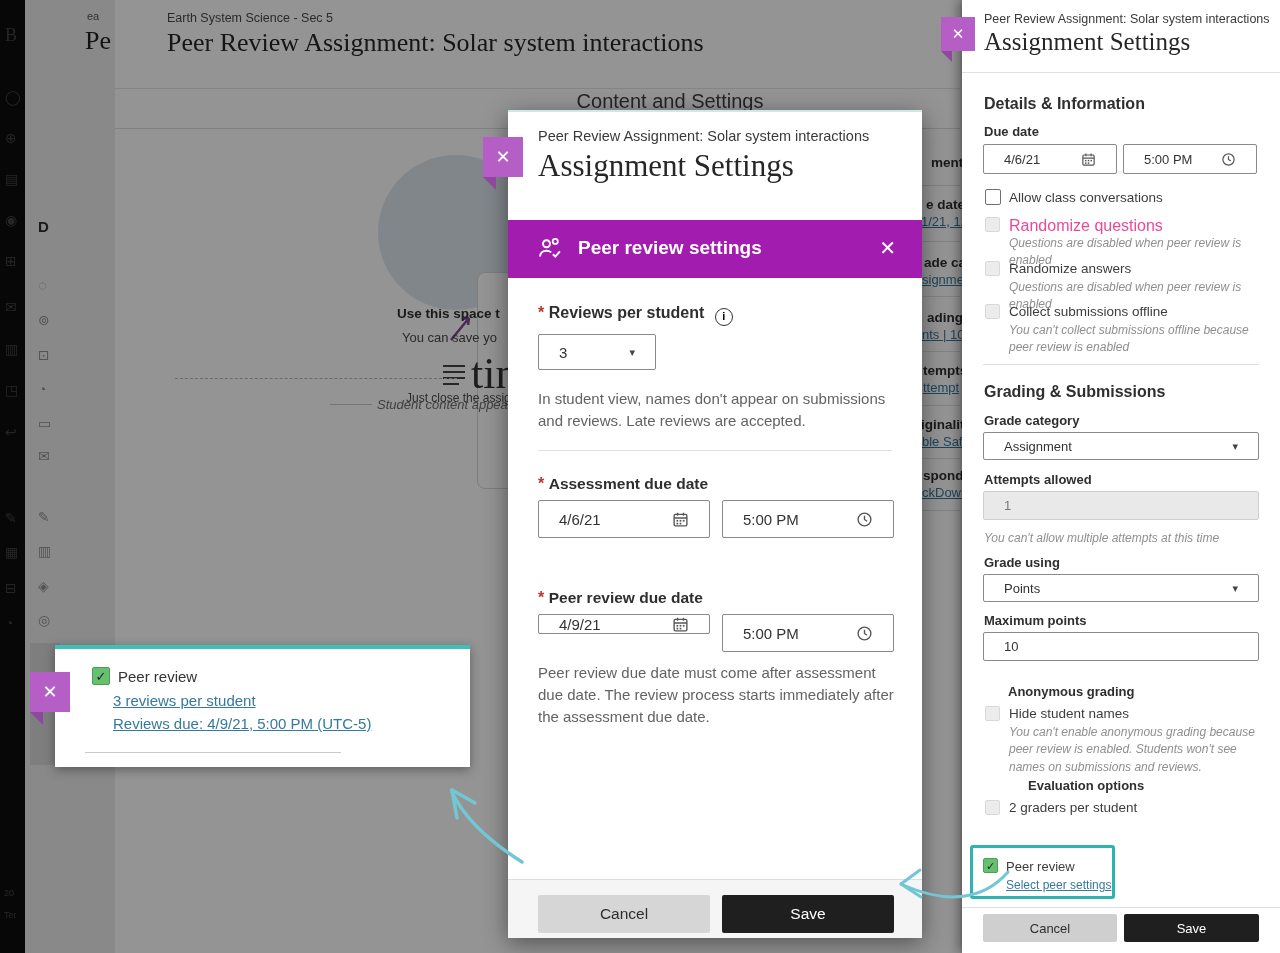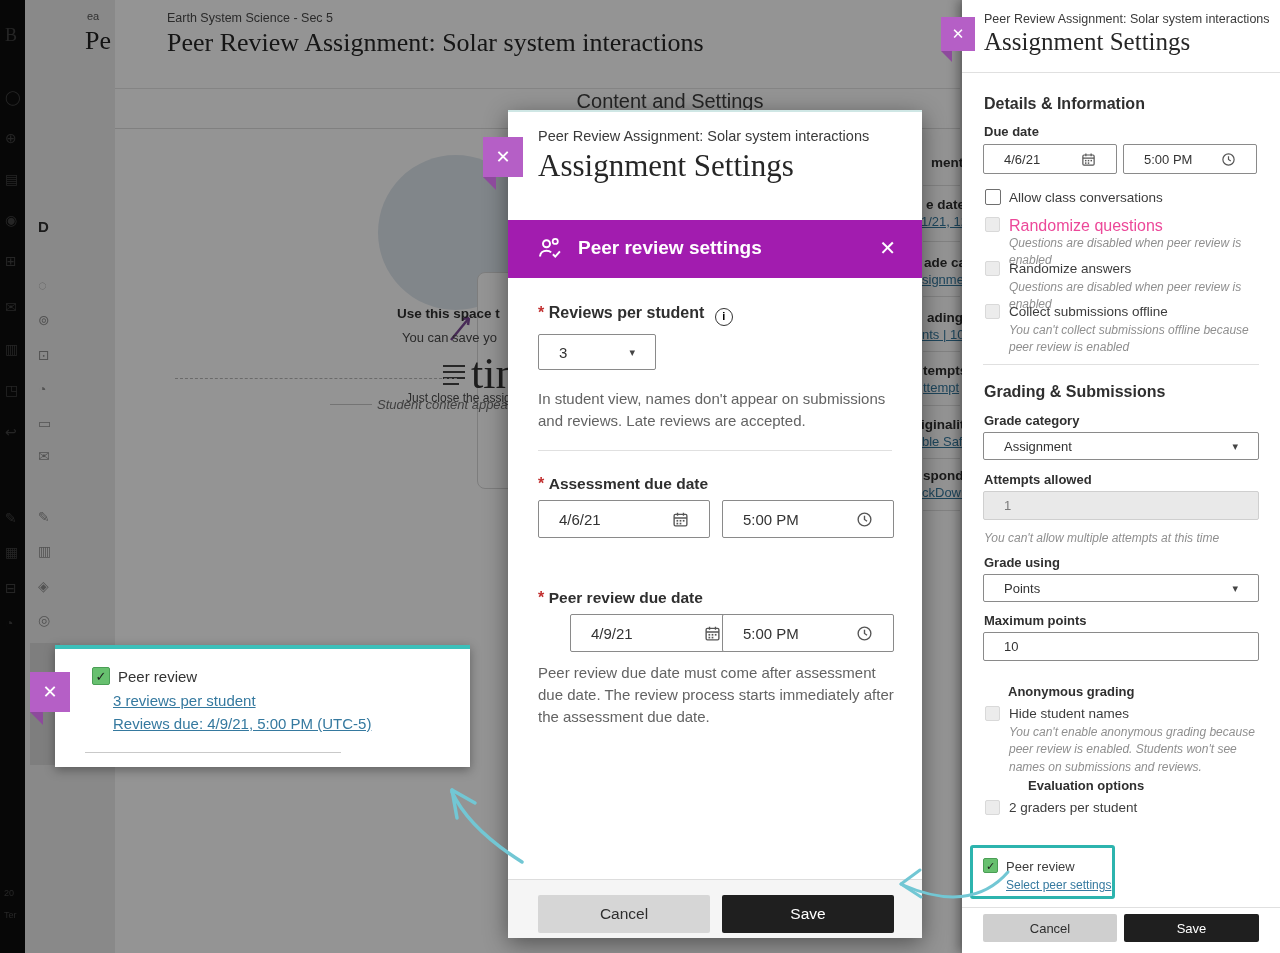--- a/index.html
+++ b/index.html
@@ -195,21 +195,21 @@
       <svg width="17" height="17" viewBox="0 0 20 20">
         <circle cx="10" cy="10" r="7.5" fill="none" stroke="#555" stroke-width="1.6"></circle>
         <path d="M10 5.5V10l3 2" fill="none" stroke="#555" stroke-width="1.6"></path>
       </svg>
     </div>
 
     <div class="abs" style="left:30px;top:477px;">
       <span style="color:#c23030;font-weight:bold;">*</span>
       <span class="lbl-b" style="font-size:15.5px;">Peer review due date</span>
     </div>
-    <div class="abs inputbox" style="left:30px;top:502px;width:172px;height:38px;font-size:15px;margin-left:32px;">
+    <div class="abs inputbox" style="left:30px;top:502px;width:172px;height:20px;font-size:15px;">
       <span>4/9/21</span>
       <svg width="17" height="17" viewBox="0 0 20 20">
         <rect x="2.5" y="4" width="15" height="13.5" rx="1.5" fill="none" stroke="#555" stroke-width="1.6"></rect>
         <path d="M2.5 8.2h15 M6.5 2v3.5 M13.5 2v3.5" stroke="#555" stroke-width="1.6" fill="none"></path>
         <g fill="#555">
             <rect x="5.3" y="10.5" width="2" height="2"></rect>
             <rect x="9" y="10.5" width="2" height="2"></rect>
         <rect x="12.7" y="10.5" width="2" height="2"></rect>
             <rect x="5.3" y="13.8" width="2" height="2"></rect>
             <rect x="9" y="13.8" width="2" height="2"></rect>

